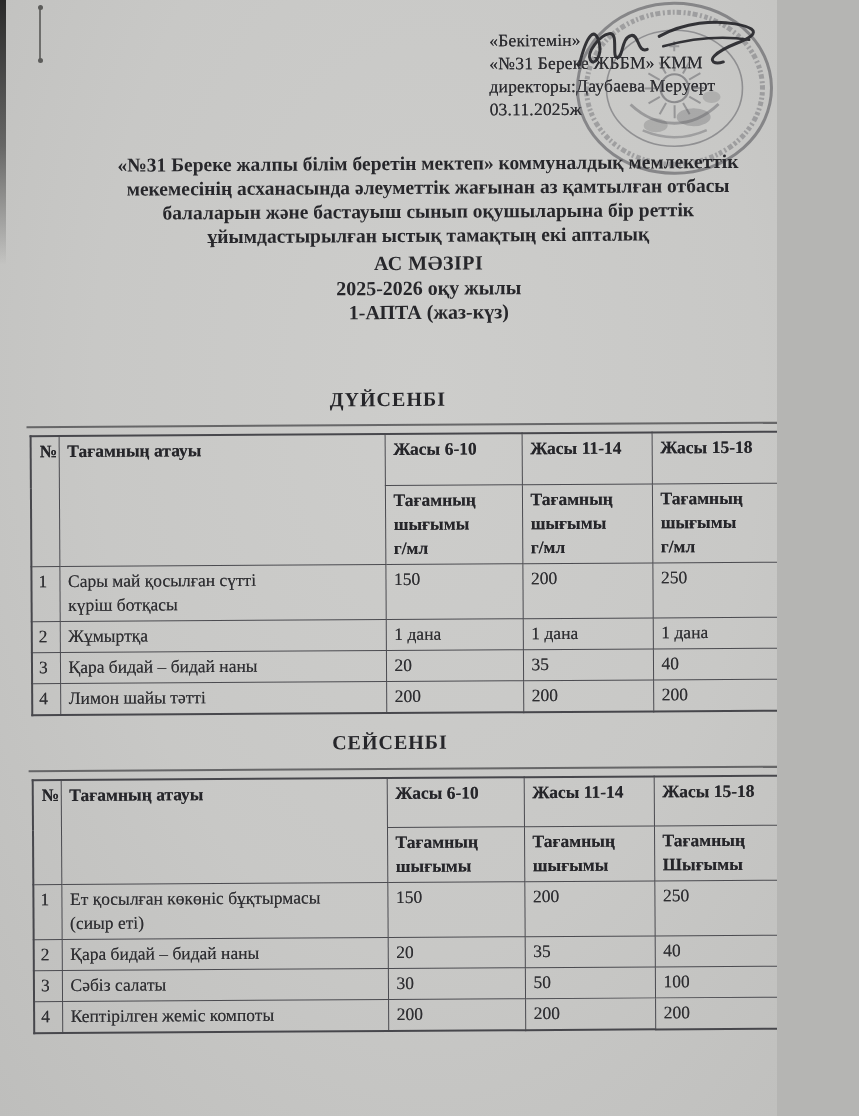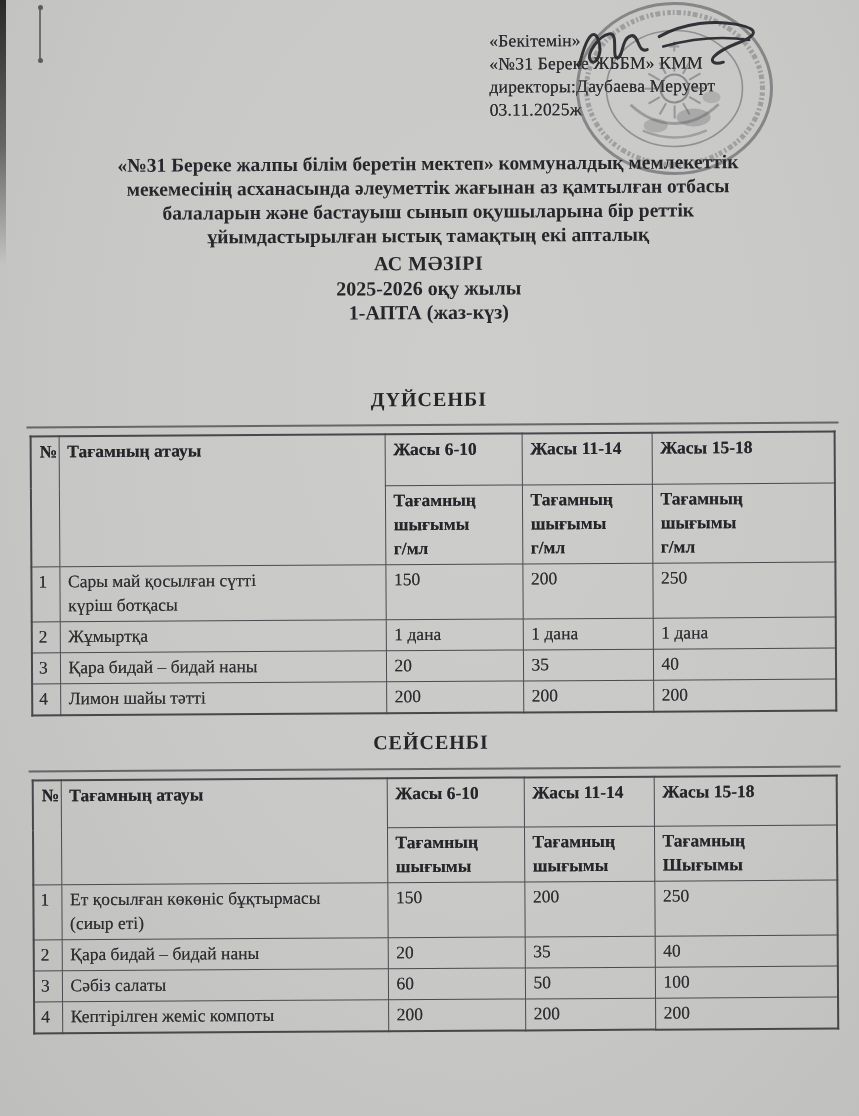--- a/index.html
+++ b/index.html
@@ -1,19 +1,19 @@
 <!DOCTYPE html>
 <html><head>
 <meta charset="utf-8">
 <style>
   html,body { margin:0; padding:0; }
   body { background:#b5b5b3; font-family:"Liberation Serif","DejaVu Serif",serif; }
 
   .page {
-    position:relative; width:859px; height:1116px; overflow:hidden;
+    position:relative; width:777px; height:1116px; overflow:hidden;
     background: radial-gradient(ellipse at 55% 35%, #cdcdcb 0%, #c8c8c6 55%, #bebebc 100%);
     color:#2e2e31;
   }
   .tilt { position:absolute; inset:0; transform:rotate(-0.35deg); transform-origin:50% 45%; }
 
   .left-shadow {
     position:absolute; left:0; top:0; width:6px; height:265px;
     background:linear-gradient(to bottom, rgba(25,25,25,.9) 0%, rgba(25,25,25,.55) 55%, rgba(25,25,25,0) 100%);
   }
   .staple { position:absolute; left:39px; top:8px; width:2px; height:52px; background:#6e6e6c; }
@@ -221,21 +221,21 @@
             <tr>
               <td>2</td>
               <td>Қара бидай – бидай наны</td>
               <td>20</td>
               <td>35</td>
               <td>40</td>
             </tr>
             <tr>
               <td>3</td>
               <td>Сәбіз салаты</td>
-              <td>60</td>
+              <td>30</td>
               <td>50</td>
               <td>100</td>
             </tr>
             <tr>
               <td>4</td>
               <td>Кептірілген жеміс компоты</td>
               <td>200</td>
               <td>200</td>
               <td>200</td>
             </tr>

